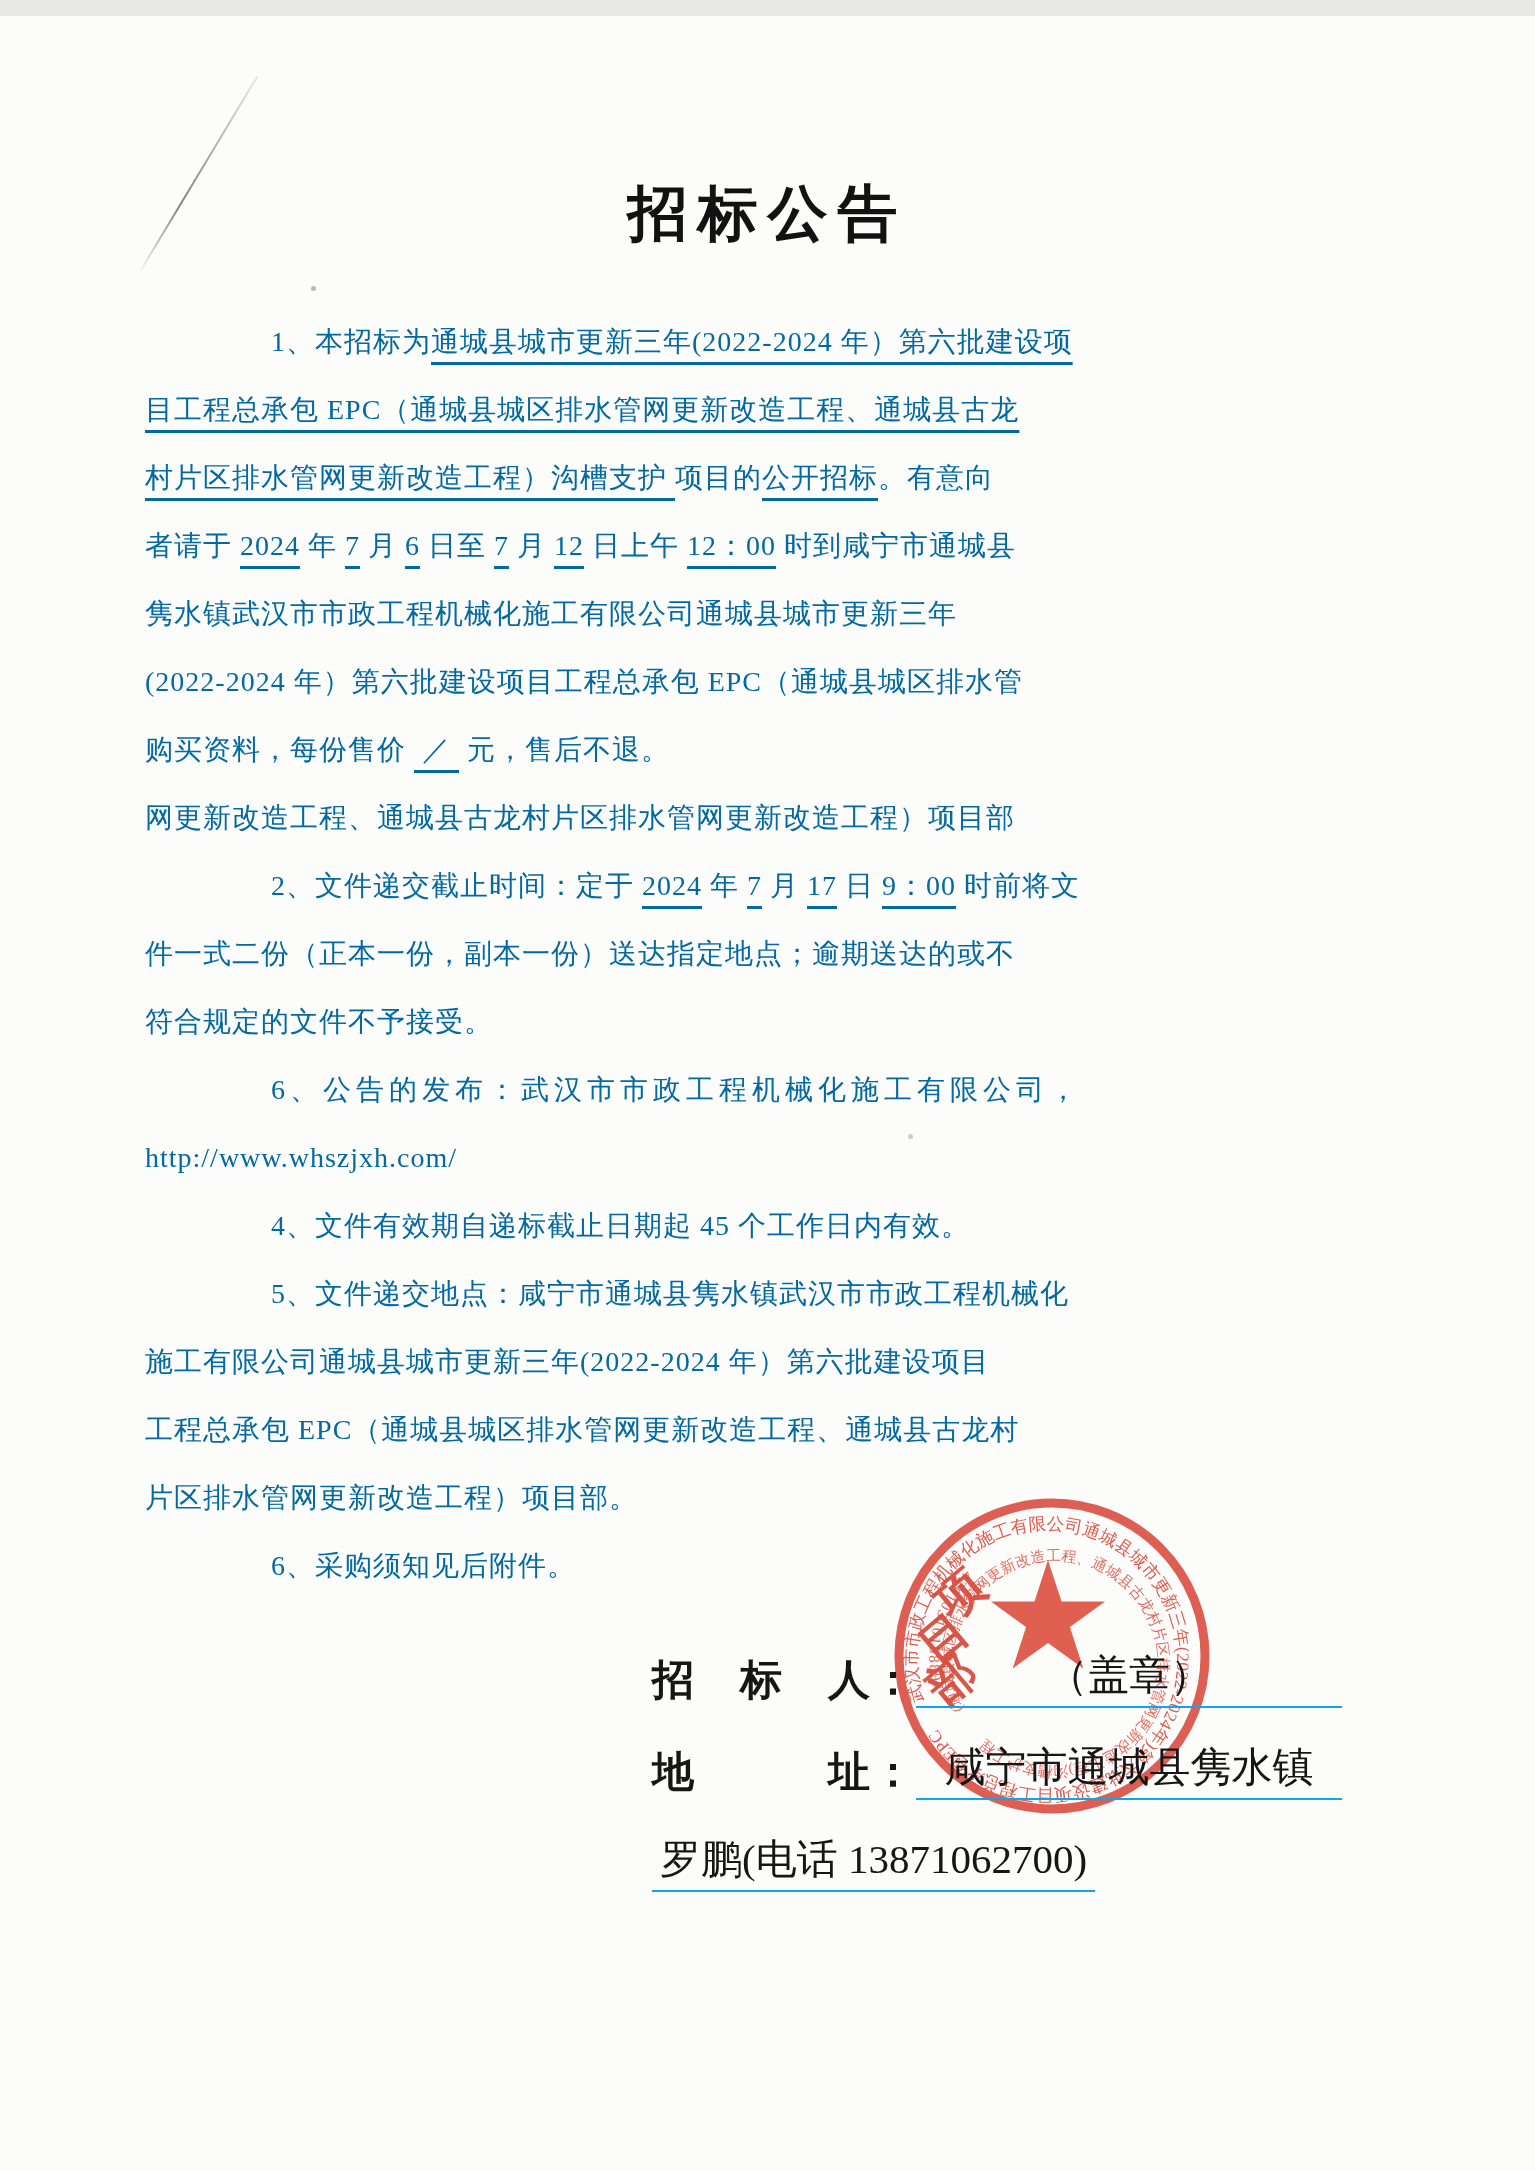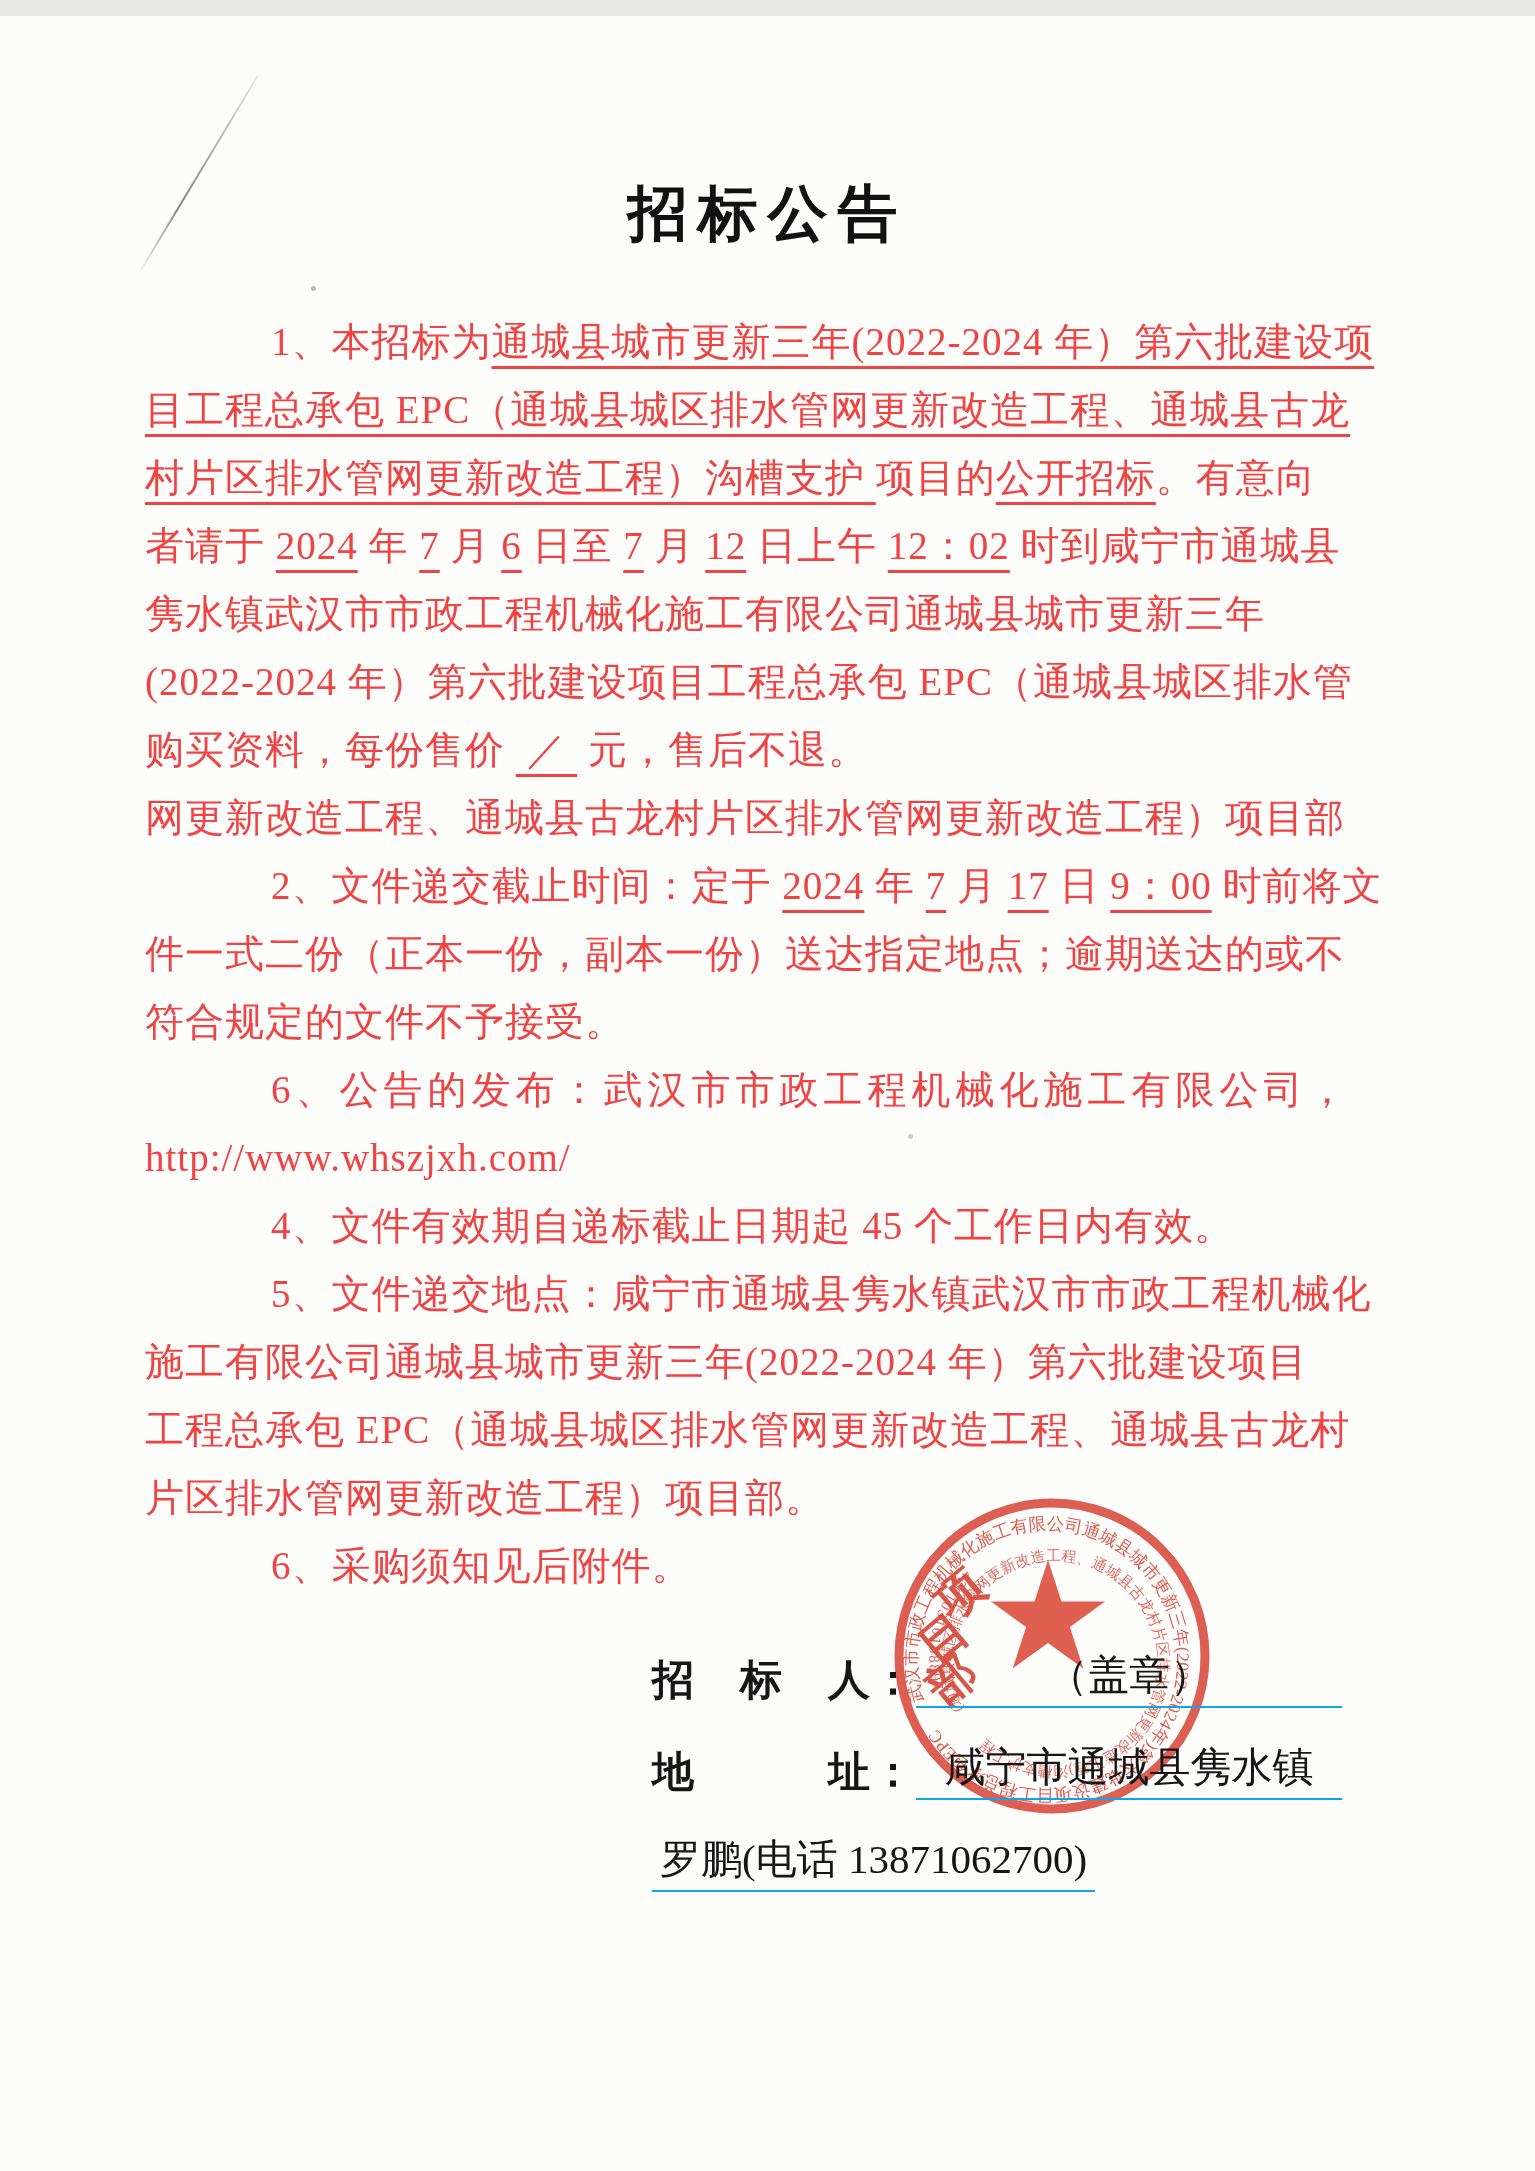--- a/index.html
+++ b/index.html
@@ -25,22 +25,22 @@
 
   .doc-title{
     position:absolute;top:158px;left:0;width:100%;
     text-align:center;font-size:60px;font-weight:bold;
     letter-spacing:10px;color:#121212;
   }
   .body-text{
     position:absolute;left:145px;top:292px;width:1260px;
   }
   .line{
-    font-size:39px;line-height:68px;white-space:pre;
-    letter-spacing:1px;color:#ef4444;
+    font-size:28px;line-height:68px;white-space:pre;
+    letter-spacing:1px;color:#0369a1;
   }
   .line.indent{text-indent:126px;}
   .line.spread{letter-spacing:5px;}
   .u{
     text-decoration:underline;
     text-decoration-thickness:3px;
     text-underline-offset:11px;
   }
 
   
@@ -76,21 +76,21 @@
   <div class="scratch"></div>
   <div class="dot dot1"></div>
   <div class="dot dot2"></div>
 
   <div class="doc-title">招标公告</div>
 
   <div class="body-text">
       <div class="line indent"><span>1、本招标为</span><span class="u">通城县城市更新三年(2022-2024 年）第六批建设项</span></div>
       <div class="line"><span class="u">目工程总承包 EPC（通城县城区排水管网更新改造工程、通城县古龙</span></div>
       <div class="line"><span class="u">村片区排水管网更新改造工程）沟槽支护 </span><span>项目的</span><span class="u">公开招标</span><span>。有意向</span></div>
-      <div class="line"><span>者请于 </span><span class="u">2024</span><span> 年 </span><span class="u">7</span><span> 月 </span><span class="u">6</span><span> 日至 </span><span class="u">7</span><span> 月 </span><span class="u">12</span><span> 日上午 </span><span class="u">12：02</span><span> 时到咸宁市通城县</span></div>
+      <div class="line"><span>者请于 </span><span class="u">2024</span><span> 年 </span><span class="u">7</span><span> 月 </span><span class="u">6</span><span> 日至 </span><span class="u">7</span><span> 月 </span><span class="u">12</span><span> 日上午 </span><span class="u">12：00</span><span> 时到咸宁市通城县</span></div>
       <div class="line"><span>隽水镇武汉市市政工程机械化施工有限公司通城县城市更新三年</span></div>
       <div class="line"><span>(2022-2024 年）第六批建设项目工程总承包 EPC（通城县城区排水管</span></div>
       <div class="line"><span>购买资料，每份售价 </span><span class="u"> ／ </span><span> 元，售后不退。</span></div>
       <div class="line"><span>网更新改造工程、通城县古龙村片区排水管网更新改造工程）项目部</span></div>
       <div class="line indent"><span>2、文件递交截止时间：定于 </span><span class="u">2024</span><span> 年 </span><span class="u">7</span><span> 月 </span><span class="u">17</span><span> 日 </span><span class="u">9：00</span><span> 时前将文</span></div>
       <div class="line"><span>件一式二份（正本一份，副本一份）送达指定地点；逾期送达的或不</span></div>
       <div class="line"><span>符合规定的文件不予接受。</span></div>
       <div class="line indent spread"><span>6、公告的发布：武汉市市政工程机械化施工有限公司，</span></div>
       <div class="line"><span>http://www.whszjxh.com/</span></div>
       <div class="line indent"><span>4、文件有效期自递标截止日期起 45 个工作日内有效。</span></div>

